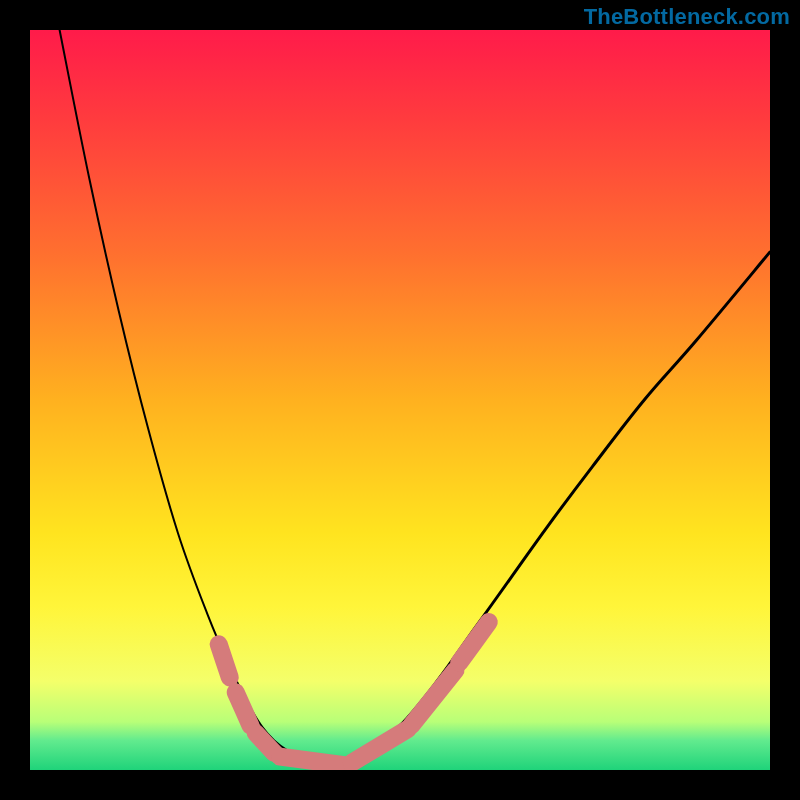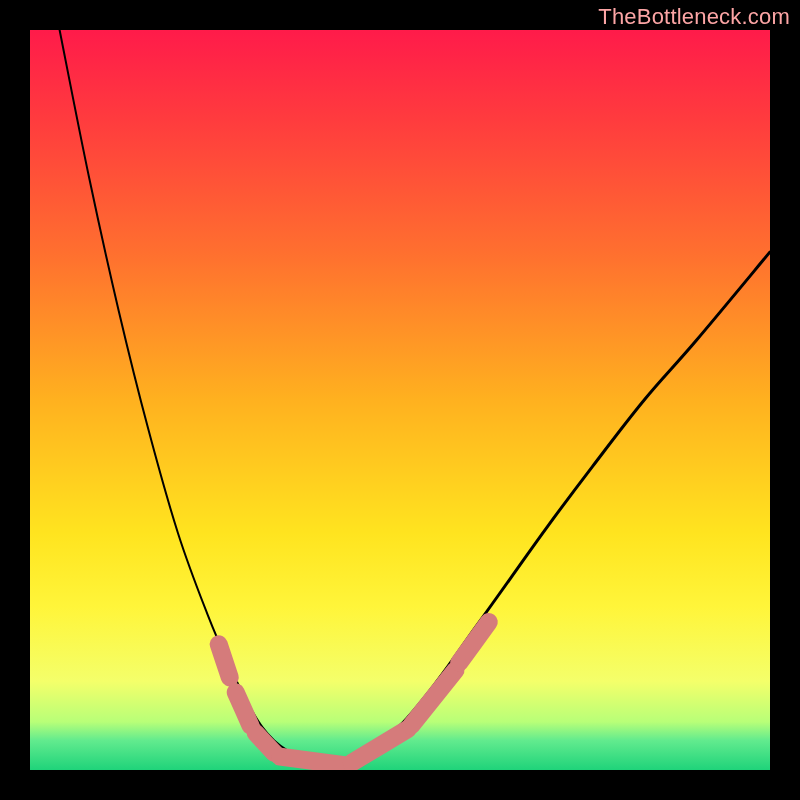--- a/index.html
+++ b/index.html
@@ -41,23 +41,23 @@
     left: 0;
     top: 0;
     width: 740px;
     height: 740px;
     pointer-events: none;
   }
   .watermark {
     position: absolute;
     top: 4px;
     right: 10px;
-    color: #fca5a5;
+    color: #0369a1;
     font-size: 22px;
-    font-weight: 400;
+    font-weight: 700;
     letter-spacing: 0.2px;
   }
 </style>
 </head>
 <body>
 
 <div class="stage">
   <div class="watermark">TheBottleneck.com</div>
   <div class="plot" id="plot" style="--c0: #ff1b4a; --c1: #ff3b3e; --c2: #ff6f2f; --c3: #ffb11f; --c4: #ffe41f; --c5: #fff53a; --c6: #f4ff6a; --c7: #b8ff78; --c8: #62eb8e; --c9: #1fd37a;">
     <svg class="curve" id="curve-svg" viewBox="0 0 740 740" preserveAspectRatio="none">

